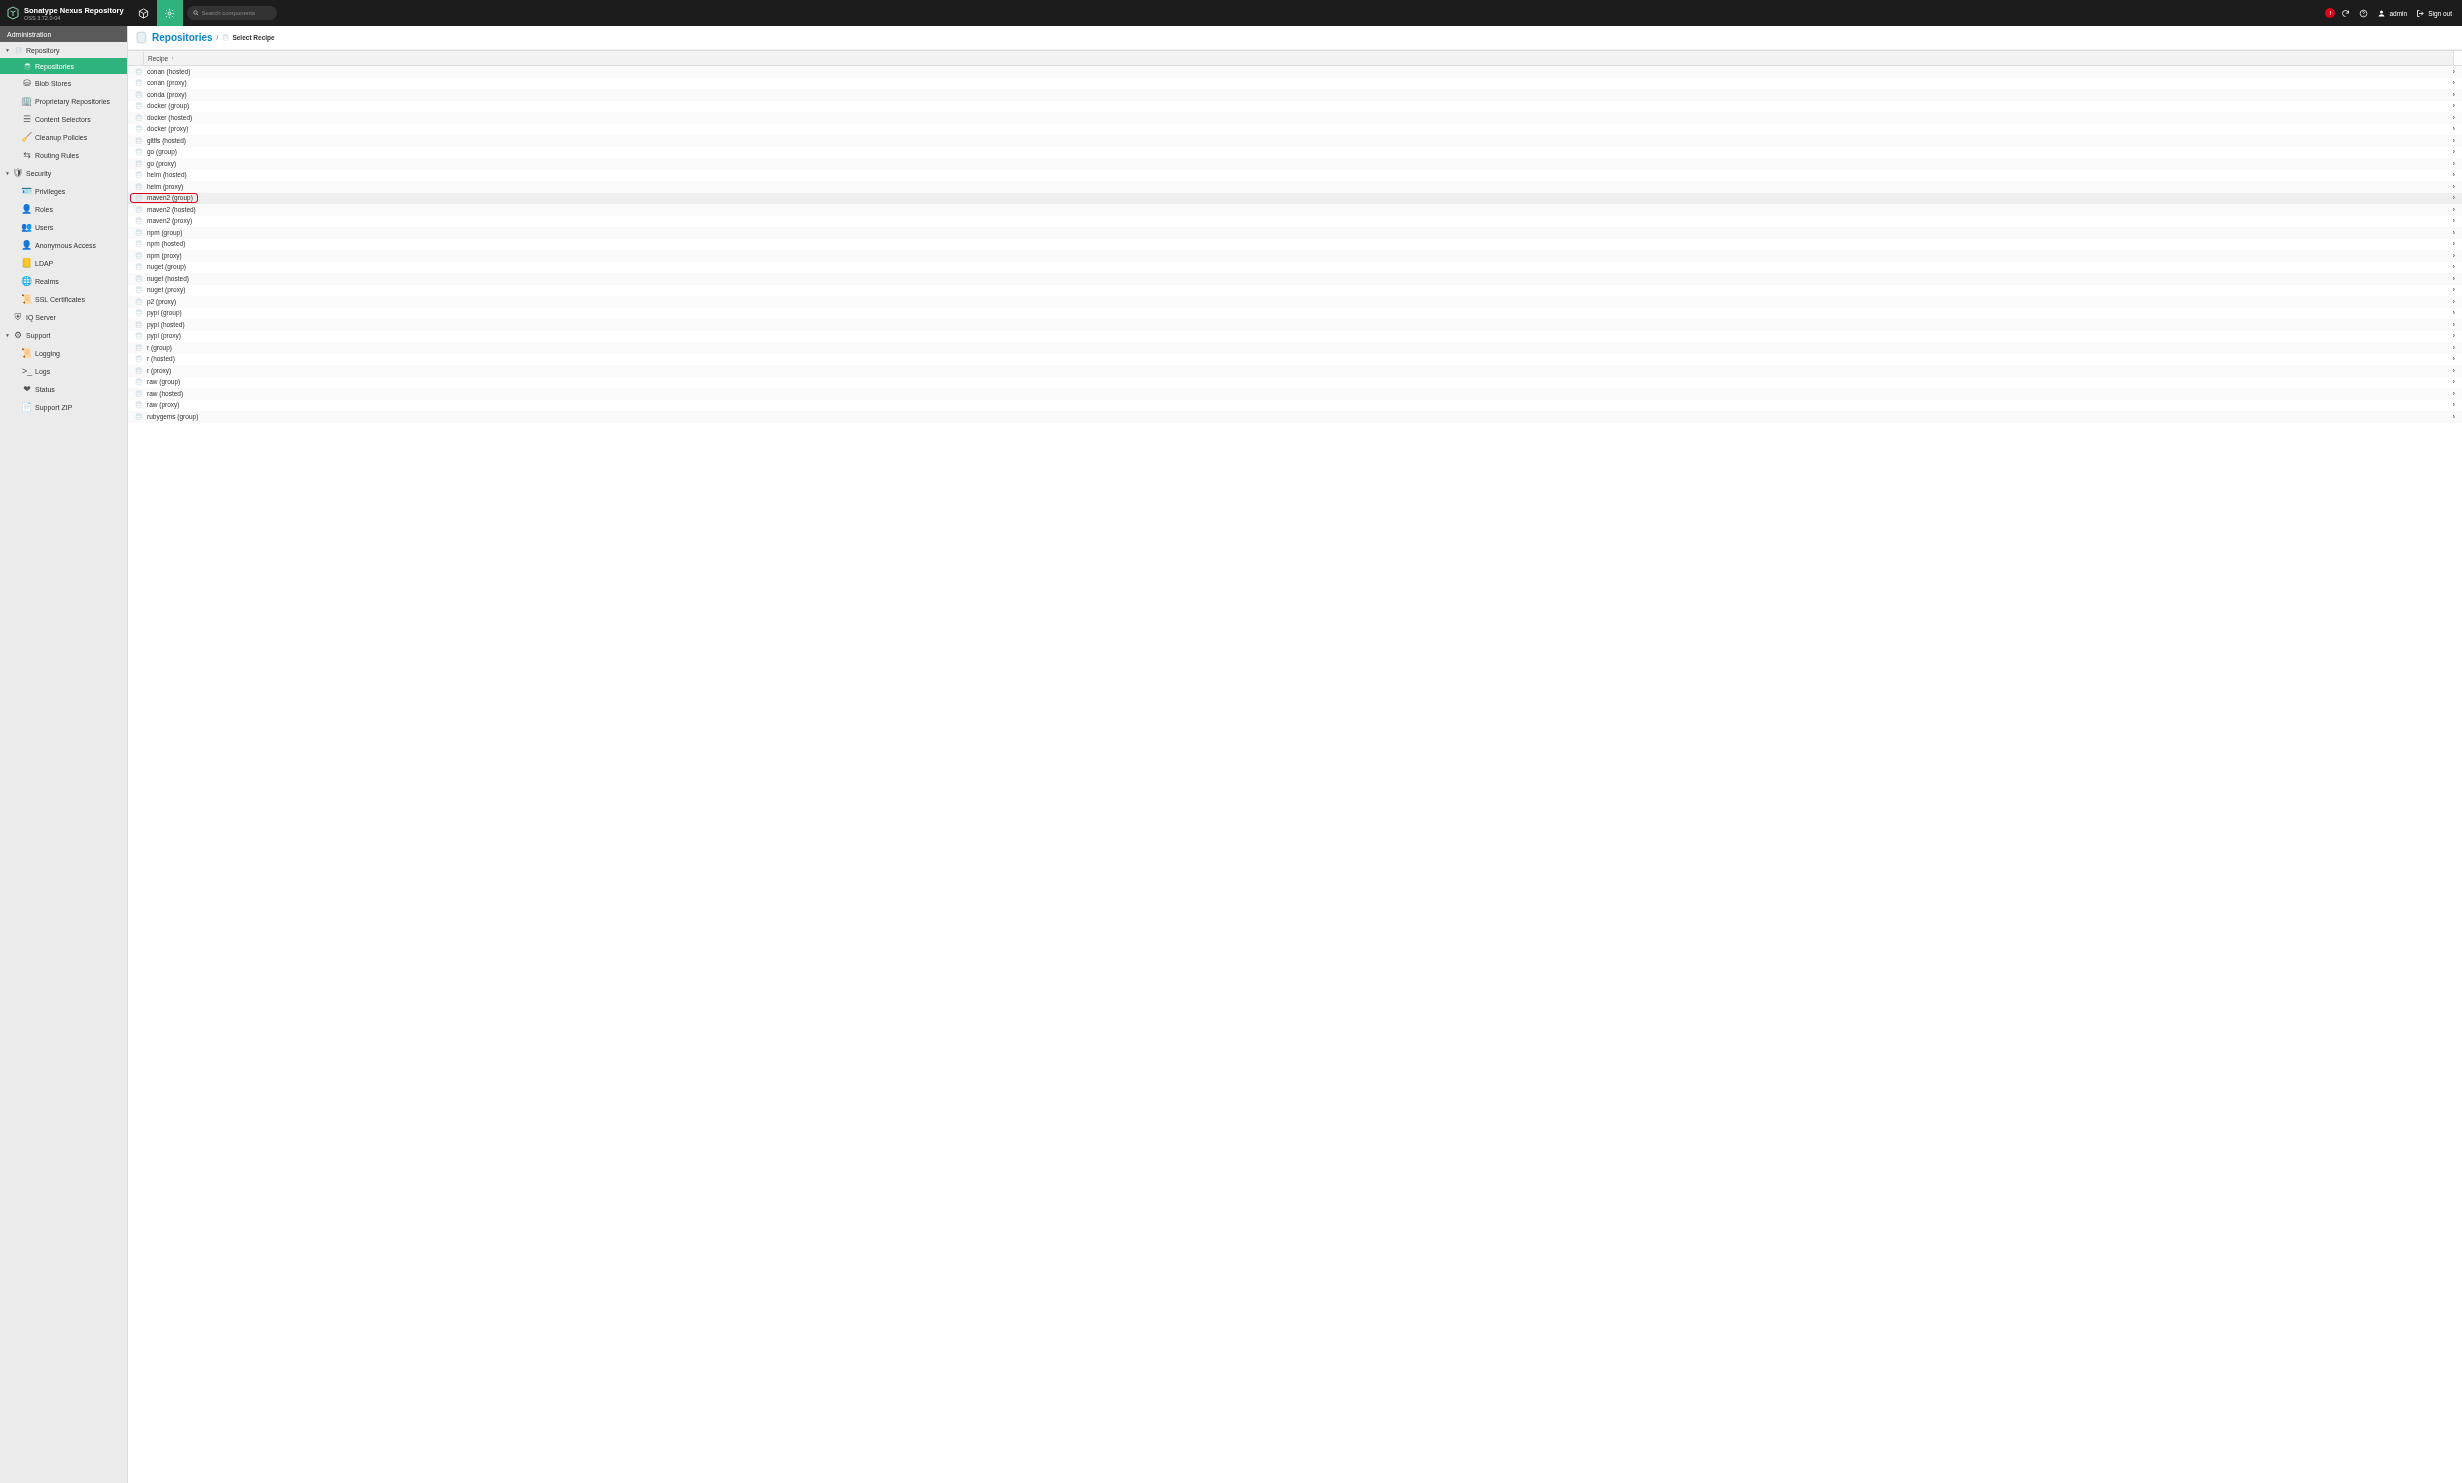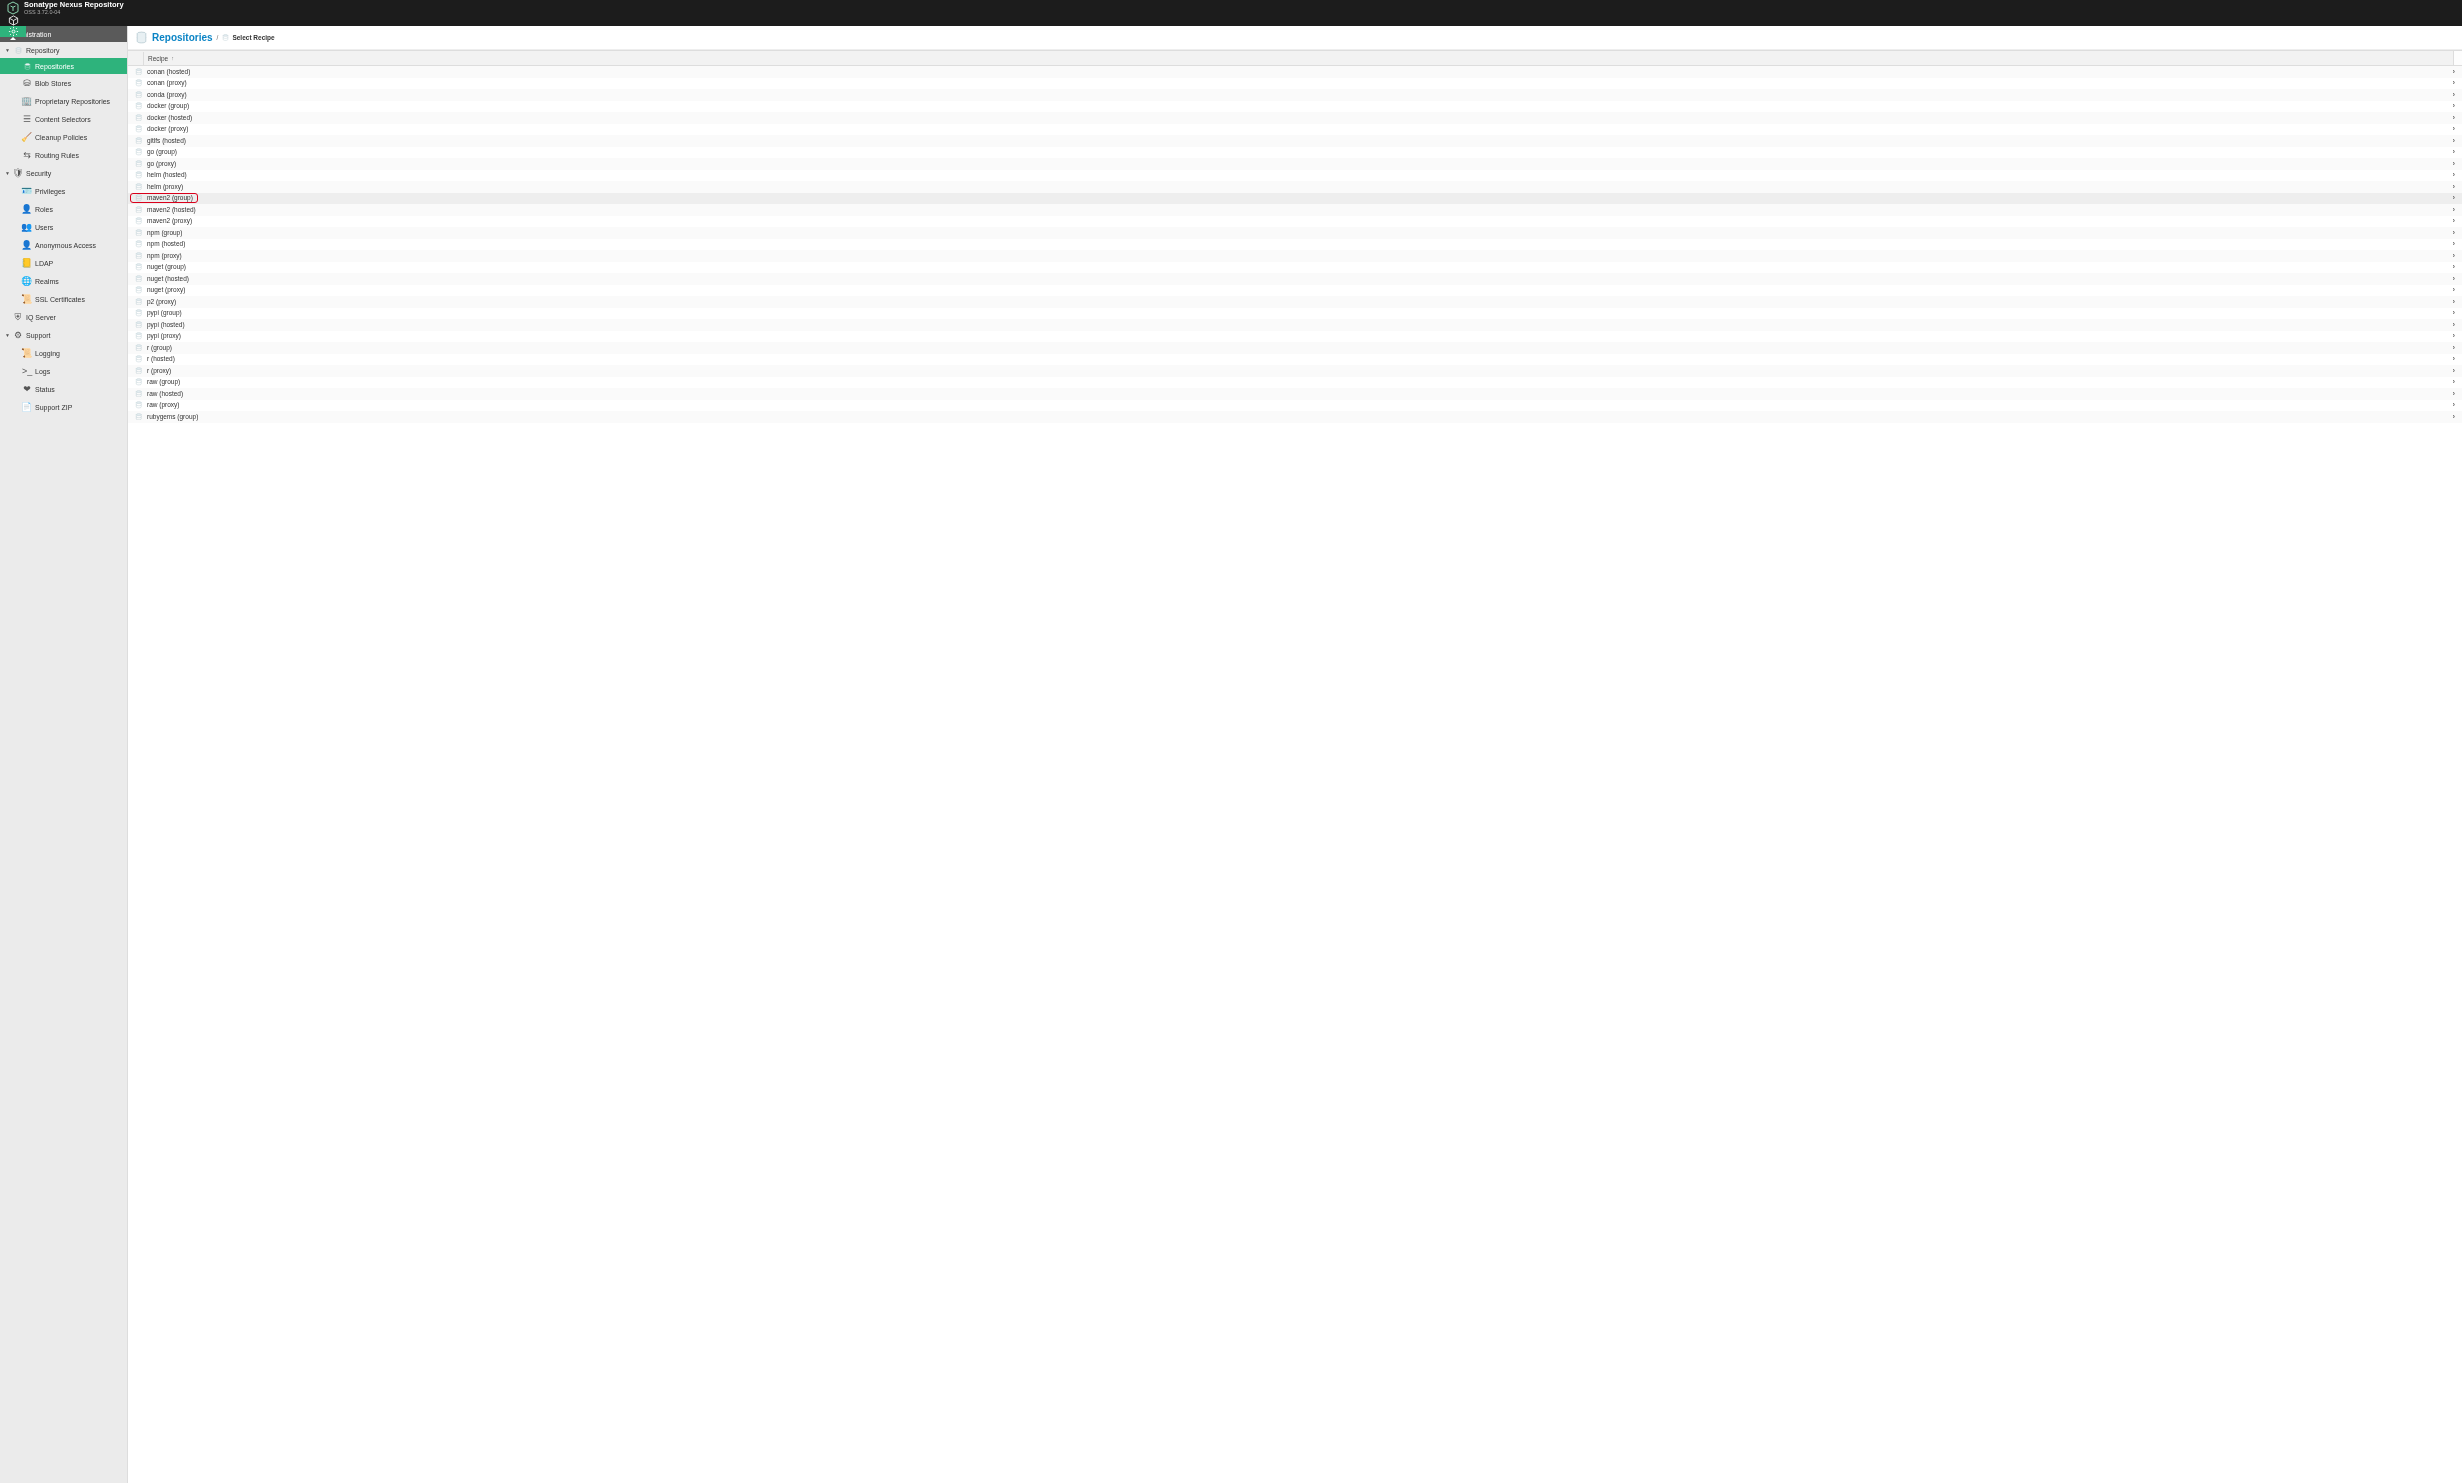--- a/index.html
+++ b/index.html
@@ -1,17 +1,17 @@
 <!DOCTYPE html>
 <html style="font-size:8px"><head>
 <meta charset="utf-8">
 <style>
 * { box-sizing: border-box; margin: 0; padding: 0; }
 body { font-family: -apple-system, "Segoe UI", Helvetica, Arial, sans-serif; font-size: 6.5px; color: #333; background: #fff; overflow: hidden; }
-.header { display: flex; align-items: flex-start; height: 26px; background: #1c1c1c; color: #fff; flex-direction: column; }
+.header { display: flex; align-items: center; height: 26px; background: #1c1c1c; color: #fff; }
 .brand { display: flex; align-items: center; padding: 0 7px; gap: 5px; }
 .brand-logo svg { display: block; }
 .brand-text .title { font-weight: 600; font-size: 7.5px; color: #fff; }
 .brand-text .sub { font-size: 5.5px; color: #aaa; }
 .hdr-btn { width: 26px; height: 26px; display: flex; align-items: center; justify-content: center; cursor: pointer; position: relative; }
 .hdr-btn.active { background: #2eb37c; }
 .hdr-btn.active::after { content: ""; position: absolute; bottom: -3px; left: 50%; transform: translateX(-50%); border-left: 3px solid transparent; border-right: 3px solid transparent; border-bottom: 3px solid #fff; }
 .search-wrap { margin-left: 4px; }
 .search { display: flex; align-items: center; background: #333; border-radius: 7px; padding: 2px 6px; width: 90px; height: 14px; }
 .search input { background: transparent; border: none; outline: none; color: #ccc; font-size: 6px; width: 100%; }

